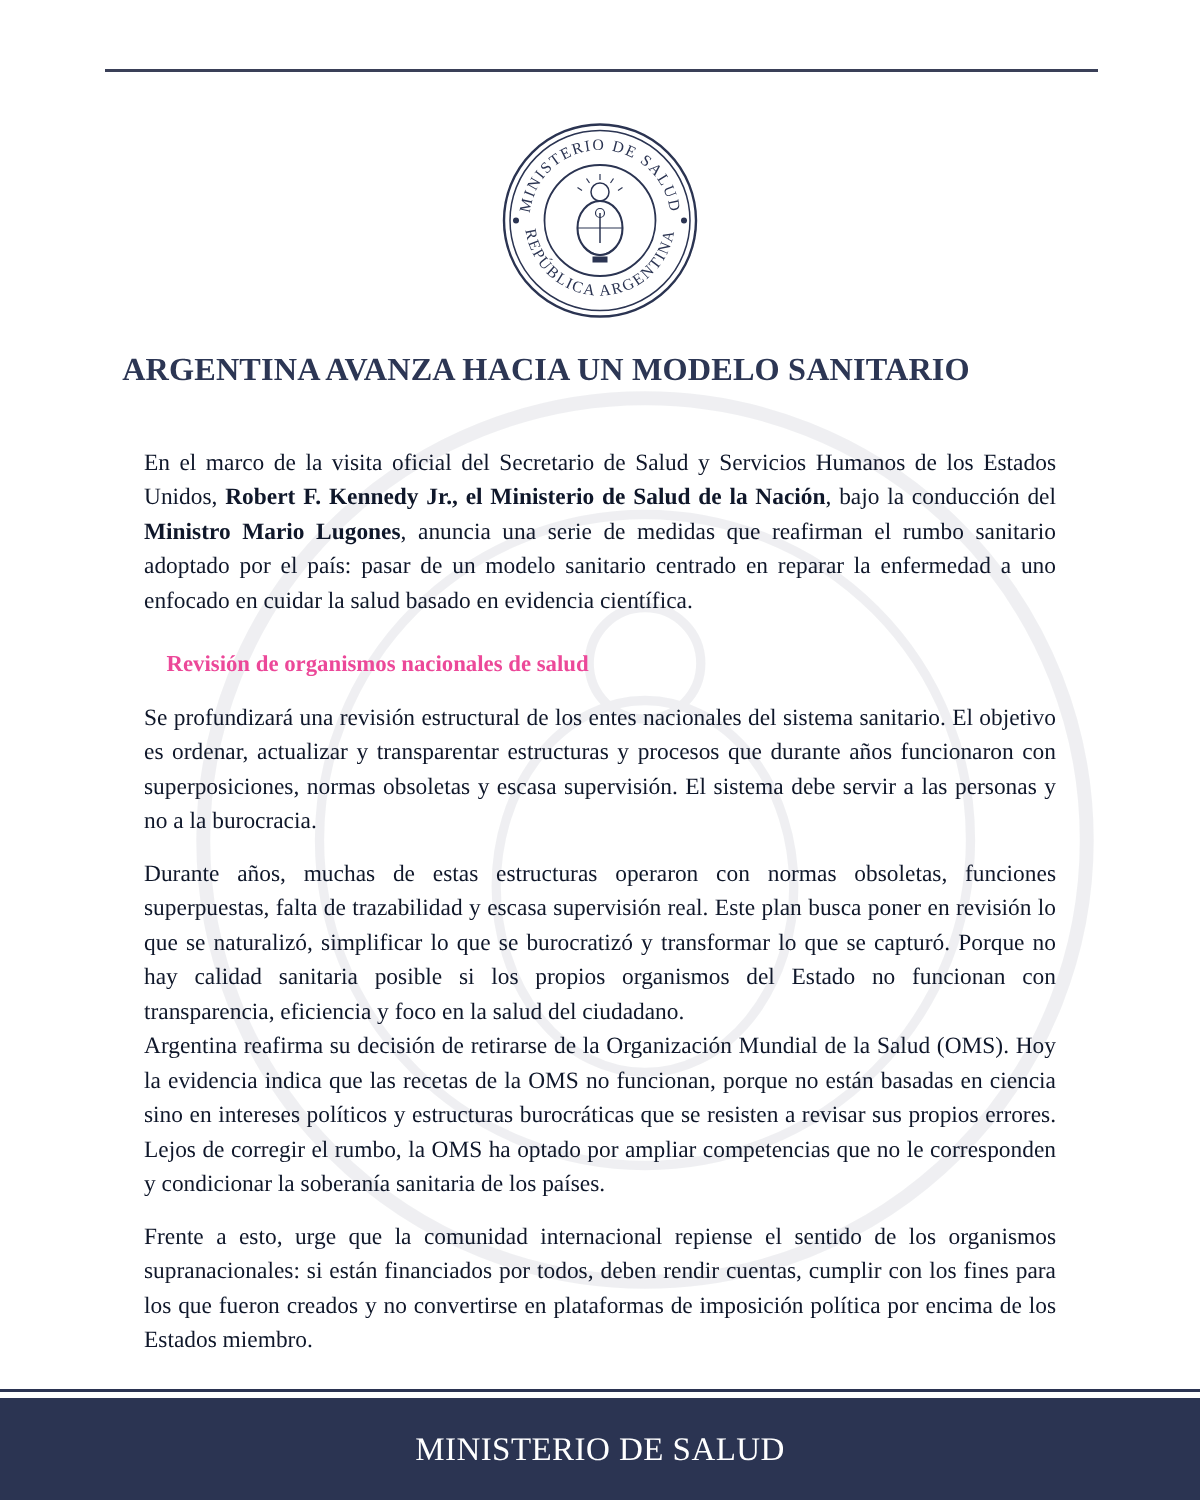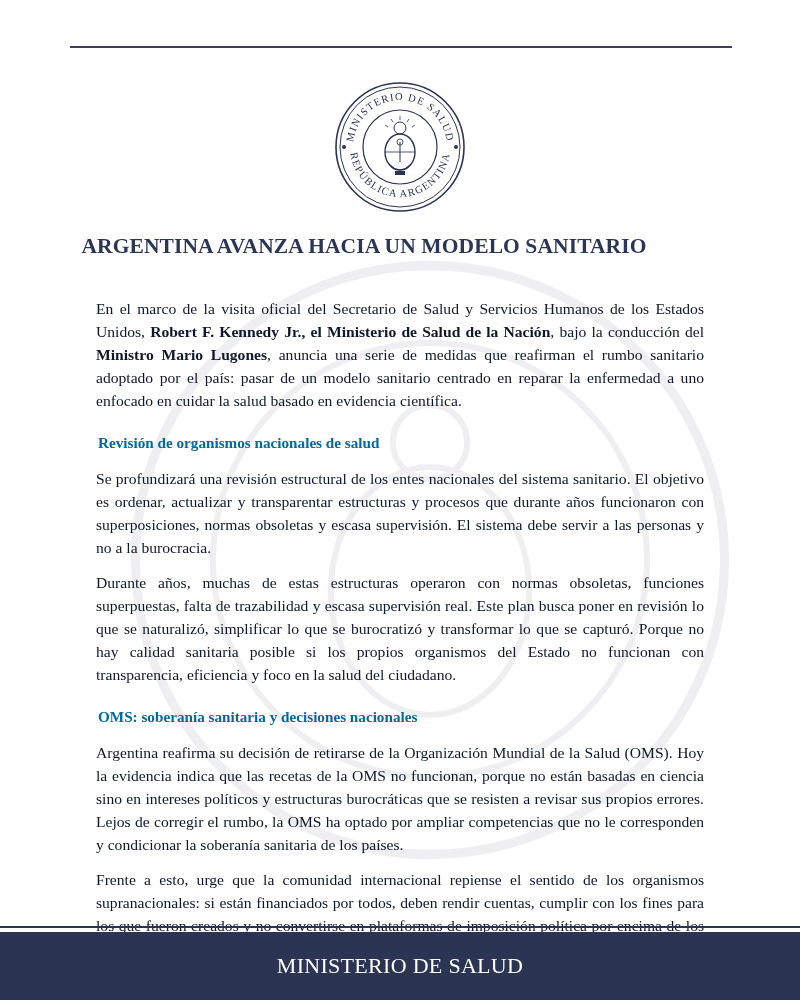--- a/index.html
+++ b/index.html
@@ -9,21 +9,21 @@
   .watermark { position:absolute; left:120px; top:250px; width:620px; height:620px; opacity:0.07; }
   .seal { position:absolute; left:333px; top:80px; width:134px; height:134px; }
   .title { position:absolute; left:0; top:232px; width:728px; text-align:center;
            font-family:"Liberation Serif","DejaVu Serif",serif; font-weight:bold; font-size:21.5px;
            line-height:29px; color:#2c3654; letter-spacing:0.1px; }
   .title div { white-space:nowrap; }
   .body { position:absolute; left:96px; top:297px; width:608px; }
   p { margin:0; font-size:15.6px; line-height:23px; text-align:justify; color:#0f172a; }
   p b { font-weight:bold; }
   .p-gap { margin-bottom:12px; }
-  h2 { margin:2px; font-size:15.2px; font-weight:bold; color:#0369a1; line-height:22px; }
+  h2 { margin:15px; font-size:15.2px; font-weight:bold; color:#ec4899; line-height:22px; }
   .sec1 { margin-top:20px; margin-bottom:13px; }
   .sec2 { margin-top:20px; margin-bottom:13px; }
   .bottom-line { position:absolute; left:0; top:926px; width:800px; height:2px; background:#2b3452; }
   .footer { position:absolute; left:0; top:932px; width:800px; height:68px; background:#2b3452; }
   .footer-text { position:absolute; left:0; top:21px; width:800px; text-align:center; color:#ffffff;
                  font-family:"Liberation Serif","DejaVu Serif",serif; font-size:22px; letter-spacing:0.3px; }
 </style>
 </head>
 <body>
 
@@ -74,21 +74,20 @@
   <div>ARGENTINA AVANZA HACIA UN MODELO SANITARIO</div>
 </div>
 
 <div class="body">
   <p><span>En el marco de la visita oficial del Secretario de Salud y Servicios Humanos de los Estados Unidos, </span><b>Robert F. Kennedy Jr., el Ministerio de Salud de la Nación</b><span>, bajo la conducción del </span><b>Ministro Mario Lugones</b><span>, anuncia una serie de medidas que reafirman el rumbo sanitario adoptado por el país: pasar de un modelo sanitario centrado en reparar la enfermedad a uno enfocado en cuidar la salud basado en evidencia científica.</span></p>
 
   <h2 class="sec1">Revisión de organismos nacionales de salud</h2>
   <p class="p-gap">Se profundizará una revisión estructural de los entes nacionales del sistema sanitario. El objetivo es ordenar, actualizar y transparentar estructuras y procesos que durante años funcionaron con superposiciones, normas obsoletas y escasa supervisión. El sistema debe servir a las personas y no a la burocracia.</p>
   <p>Durante años, muchas de estas estructuras operaron con normas obsoletas, funciones superpuestas, falta de trazabilidad y escasa supervisión real. Este plan busca poner en revisión lo que se naturalizó, simplificar lo que se burocratizó y transformar lo que se capturó. Porque no hay calidad sanitaria posible si los propios organismos del Estado no funcionan con transparencia, eficiencia y foco en la salud del ciudadano.</p>
 
-  <h2 class="sec2">OMS: soberanía sanitaria y decisiones nacionales</h2>
   <p class="p-gap">Argentina reafirma su decisión de retirarse de la Organización Mundial de la Salud (OMS). Hoy la evidencia indica que las recetas de la OMS no funcionan, porque no están basadas en ciencia sino en intereses políticos y estructuras burocráticas que se resisten a revisar sus propios errores. Lejos de corregir el rumbo, la OMS ha optado por ampliar competencias que no le corresponden y condicionar la soberanía sanitaria de los países.</p>
   <p>Frente a esto, urge que la comunidad internacional repiense el sentido de los organismos supranacionales: si están financiados por todos, deben rendir cuentas, cumplir con los fines para los que fueron creados y no convertirse en plataformas de imposición política por encima de los Estados miembro.</p>
 </div>
 
 <div class="bottom-line"></div>
 <div class="footer">
   <div class="footer-text">MINISTERIO DE SALUD</div>
 </div>
 
 </body></html>

